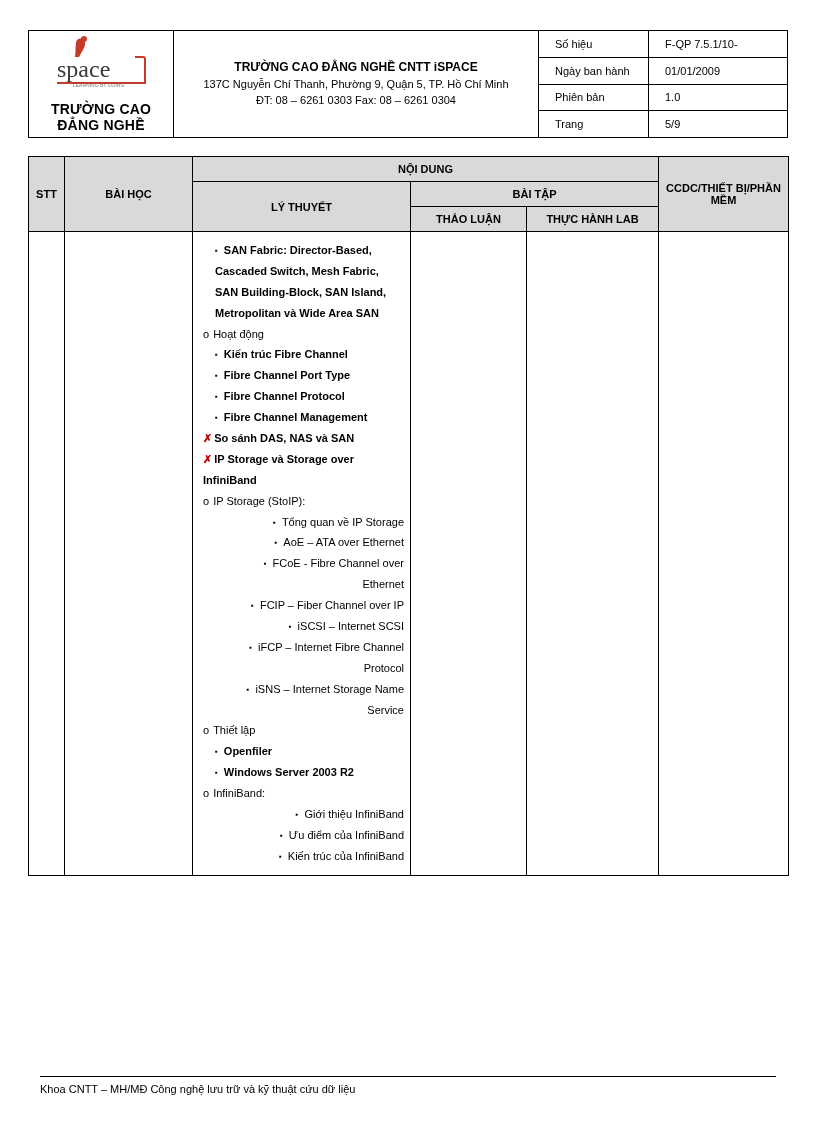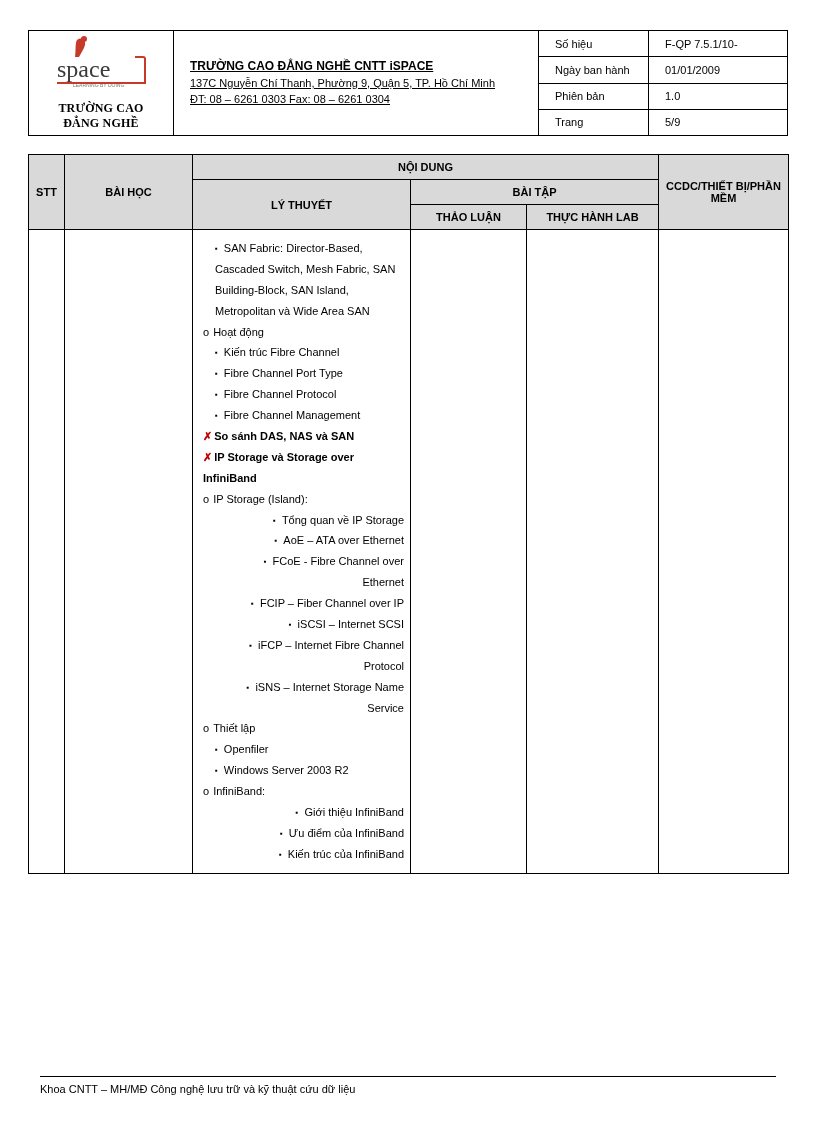--- a/index.html
+++ b/index.html
@@ -24,30 +24,30 @@
     vertical-align: middle;
   }
   .logo-cell {
     width: 145px;
     text-align: center;
     padding: 6px 4px;
   }
   .logo-wrap { display:inline-block; text-align:center; }
   .logo-svg { display:block; margin:0 auto 2px auto; }
   .logo-sub {
-    font-size: 12px;
+    font-size: 14px;
     font-weight: bold;
     letter-spacing: 0.2px;
-    font-family: Liberation Serif, serif;
+    font-family: Liberation Sans, sans-serif;
   }
   .title-cell {
     width: 365px;
+    text-align: center;
     font-size: 11px;
     line-height: 1.45;
-    text-decoration: underline;
   }
   .title-cell .t1 { font-weight: bold; font-size: 12px; }
   .info-label { width: 110px; font-size: 11px; }
   .info-val { font-size: 11px; margin-top: 40px; }
   .main-table {
     width: 100%;
     border-collapse: collapse;
     table-layout: fixed;
   }
   .main-table th, .main-table td {
@@ -66,21 +66,21 @@
   .col-lt { width: 218px; }
   .col-tl { width: 116px; }
   .col-lab { width: 132px; }
   .col-ccdc { width: 130px; }
   .content-cell {
     vertical-align: top;
     padding: 8px 6px 8px 10px;
     font-size: 11px;
     line-height: 1.9;
   }
-  .content-cell .b1 { padding-left: 12px; }
+  .content-cell .b1 { padding-left: 12px; font-weight: bold; }
   .content-cell .b3 { padding-left: 18px; text-align: right; }
   .x-mark { color: #c00000; font-weight: bold; margin-right:2px;}
   .bold { font-weight: bold; }
   .sq::before {
     content: "▪";
     font-size: 8px;
     margin-right: 6px;
     vertical-align: 1px;
   }
   .circ::before {
@@ -172,21 +172,21 @@
     <td></td>
     <td class="content-cell">
       <div class="b1 sq">SAN Fabric: Director-Based, Cascaded Switch, Mesh Fabric, SAN Building-Block, SAN Island, Metropolitan và Wide Area SAN</div>
       <div class="circ">Hoạt động</div>
       <div class="b1 sq">Kiến trúc Fibre Channel</div>
       <div class="b1 sq">Fibre Channel Port Type</div>
       <div class="b1 sq">Fibre Channel Protocol</div>
       <div class="b1 sq">Fibre Channel Management</div>
       <div class="bold"><span class="x-mark">✗</span><span>So sánh DAS, NAS và SAN</span></div>
       <div class="bold"><span class="x-mark">✗</span><span>IP Storage và Storage over InfiniBand</span></div>
-      <div class="circ">IP Storage (Island):</div>
+      <div class="circ">IP Storage (StoIP):</div>
       <div class="b3 sq">Tổng quan về IP Storage</div>
       <div class="b3 sq">AoE – ATA over Ethernet</div>
       <div class="b3 sq">FCoE - Fibre Channel over Ethernet</div>
       <div class="b3 sq">FCIP – Fiber Channel over IP</div>
       <div class="b3 sq">iSCSI – Internet SCSI</div>
       <div class="b3 sq">iFCP – Internet Fibre Channel Protocol</div>
       <div class="b3 sq">iSNS – Internet Storage Name Service</div>
       <div class="circ">Thiết lập</div>
       <div class="b1 sq">Openfiler</div>
       <div class="b1 sq">Windows Server 2003 R2</div>

